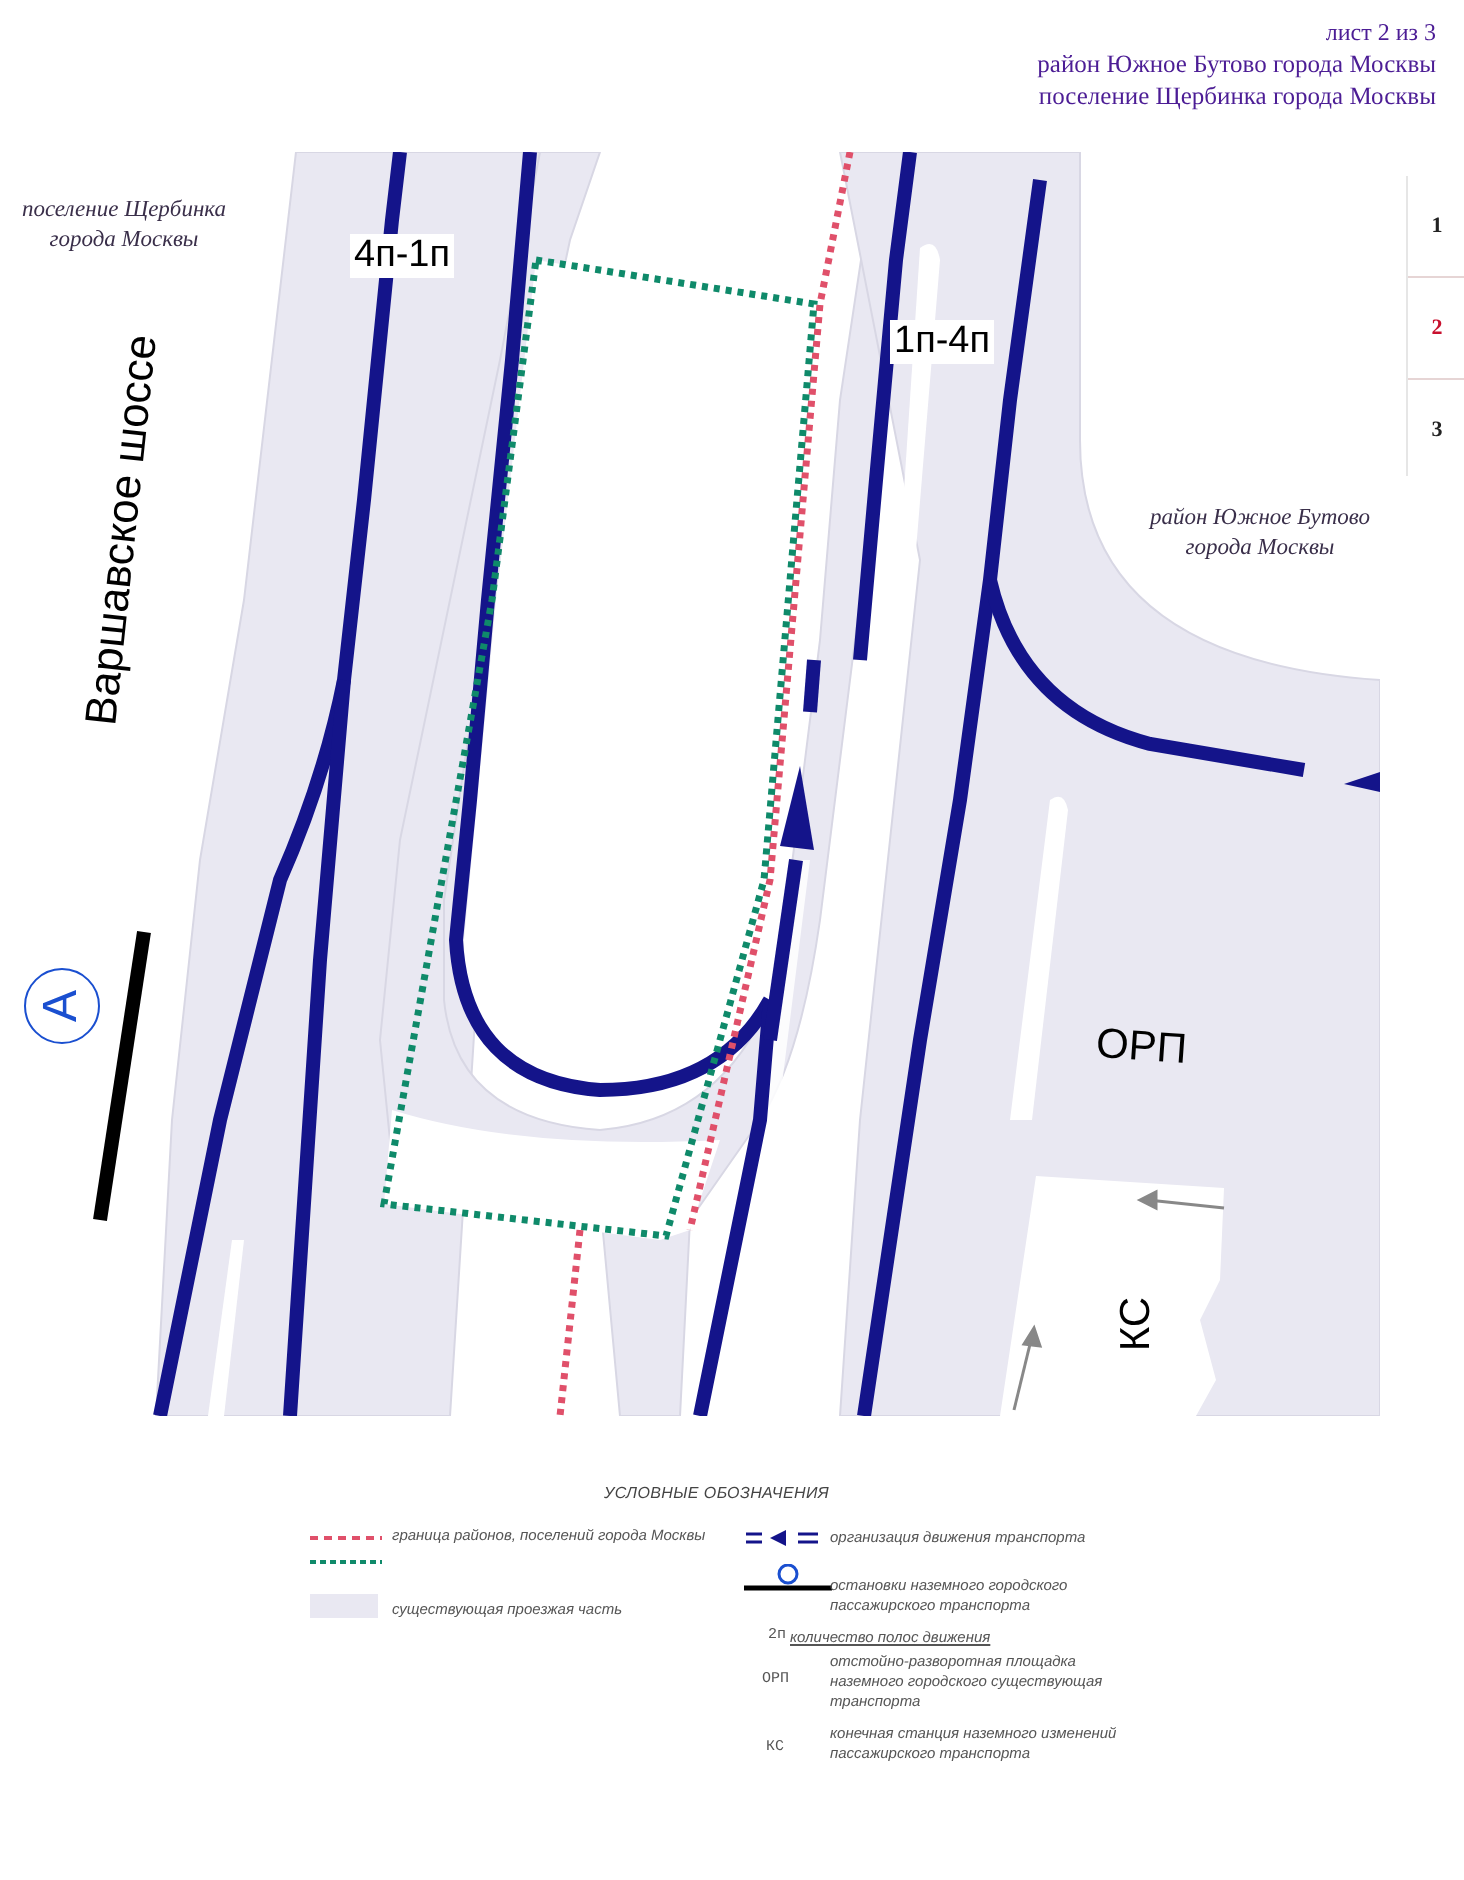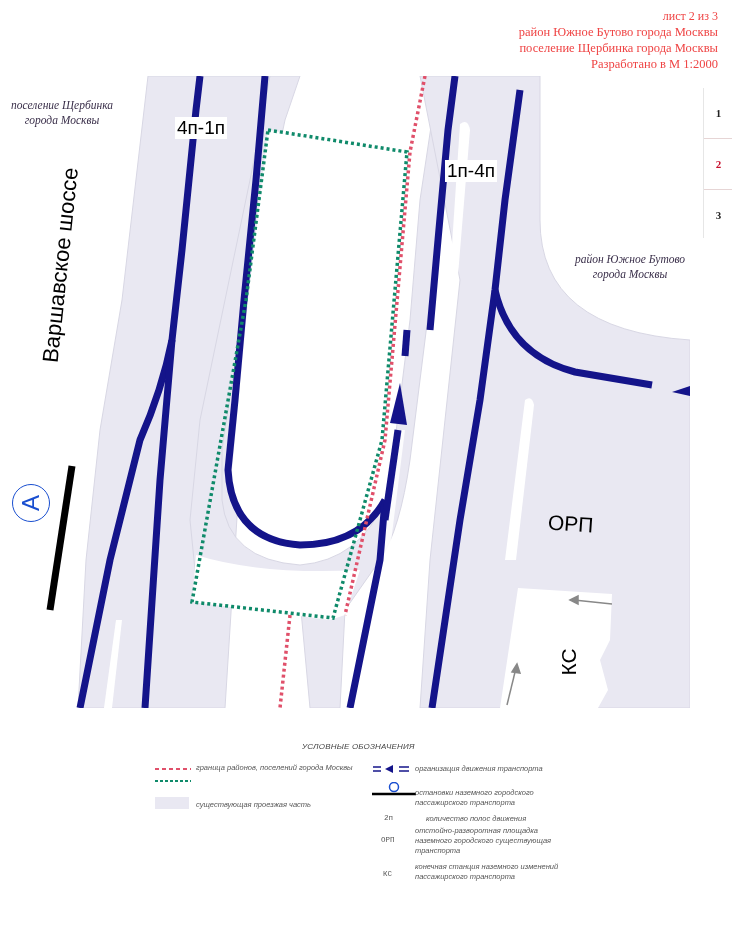--- a/index.html
+++ b/index.html
@@ -1,17 +1,17 @@
 <!DOCTYPE html>
 <html><head>
 <meta charset="utf-8">
 <style>
   html, body { margin: 0; padding: 0; background: #ffffff; }
   body { width: 732px; height: 940px; position: relative; overflow: hidden; font-family: "Liberation Serif", serif; }
-  .header { position: absolute; right: 14px; top: 8px; text-align: right; font-family: "Liberation Serif", serif; font-size: 12.5px; line-height: 16px; color: #ef4444; }
+  .header { position: absolute; right: 14px; top: 8px; text-align: right; font-family: "Liberation Serif", serif; font-size: 12.5px; line-height: 16px; color: #4c1d95; }
   .header div { white-space: nowrap; }
   .header .sheet { font-size: 12px; }
   .map { position: absolute; left: 0; top: 76px; width: 690px; height: 632px; overflow: hidden; }
   .map svg { display: block; }
   .sheet-nav { position: absolute; left: 703px; top: 88px; width: 29px; height: 150px; border-left: 1px solid #e6e6e6; }
   .sheet-cell { height: 50px; display: flex; align-items: center; justify-content: center; font-family: "Liberation Serif", serif; font-weight: bold; font-size: 11px; color: #222; border-bottom: 1px solid #e6d5d5; cursor: pointer; }
   .sheet-cell.active { color: #c8102e; }
   .sheet-cell:last-child { border-bottom: none; }
   .lbl { position: absolute; font-family: "Liberation Sans", sans-serif; color: #000; white-space: nowrap; }
   .area-lbl { position: absolute; font-family: "Liberation Serif", serif; font-style: italic; color: #3a2f4a; font-size: 11.5px; text-align: center; line-height: 15px; }
@@ -21,21 +21,20 @@
   .legend .txt { position: absolute; line-height: 10px; white-space: nowrap; }
   .legend .code { position: absolute; font-style: normal; font-size: 7.5px; color: #555; font-family: Liberation Mono, monospace; }
 </style>
 </head>
 <body>
 
 <div class="header">
   <div class="sheet">лист 2 из 3</div>
   <div>район Южное Бутово города Москвы</div>
   <div>поселение Щербинка города Москвы</div>
-  <div>Разработано в М 1:2000</div>
 </div>
 
 <div class="map">
   <svg width="690" height="632" viewBox="0 76 690 632" xmlns="http://www.w3.org/2000/svg">
 
     <g fill="#e9e8f2" stroke="#d8d7e4" stroke-width="1">
 
       <path d="M148,76 L280,76 L262,300 L240,470 L225,708 L78,708 L86,560 L100,430 L122,300 Z"></path>
 
       <path d="M270,76 L300,76 L285,120 L268,200 L240,330 L222,450 L222,500 Q228,560 300,565 Q360,560 385,500 L395,440 L410,320 L420,200 L432,120 L445,76 L460,76 L446,150 L430,300 L410,460 Q400,530 380,560 L345,610 L340,708 L310,708 L300,600 L198,600 L190,520 L200,420 L225,300 L250,180 Z"></path>
@@ -145,21 +144,21 @@
   <svg style="position:absolute; left:372px; top:52px;" width="44" height="16">
     <circle cx="22" cy="5" r="4.5" fill="#fff" stroke="#1a4fd0" stroke-width="1.5"></circle>
     <line x1="0" y1="12" x2="44" y2="12" stroke="#000" stroke-width="2.5"></line>
   </svg>
   <div class="txt" style="left:415px; top:58px;">
     <div>остановки наземного городского</div>
     <div>пассажирского транспорта</div>
   </div>
 
   <div class="code" style="left:384px; top:84px;">2п</div>
-  <div class="txt" style="left:426px; top:84px;">количество полос движения</div>
+  <div class="txt" style="left:395px; top:84px;text-decoration:underline;">количество полос движения</div>
 
   <div class="code" style="left:381px; top:106px;">ОРП</div>
   <div class="txt" style="left:415px; top:96px;">
     <div>отстойно-разворотная площадка</div>
     <div>наземного городского существующая</div>
     <div>транспорта</div>
   </div>
 
   <div class="code" style="left:383px; top:140px;">КС</div>
   <div class="txt" style="left:415px; top:132px;">

